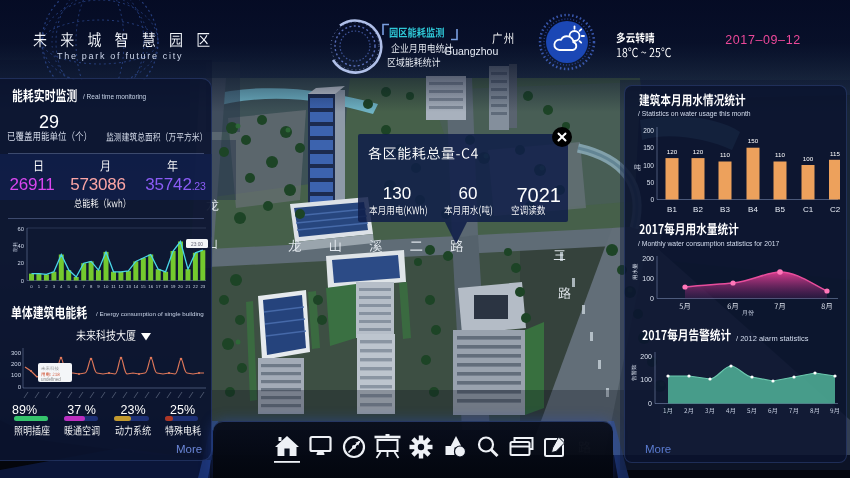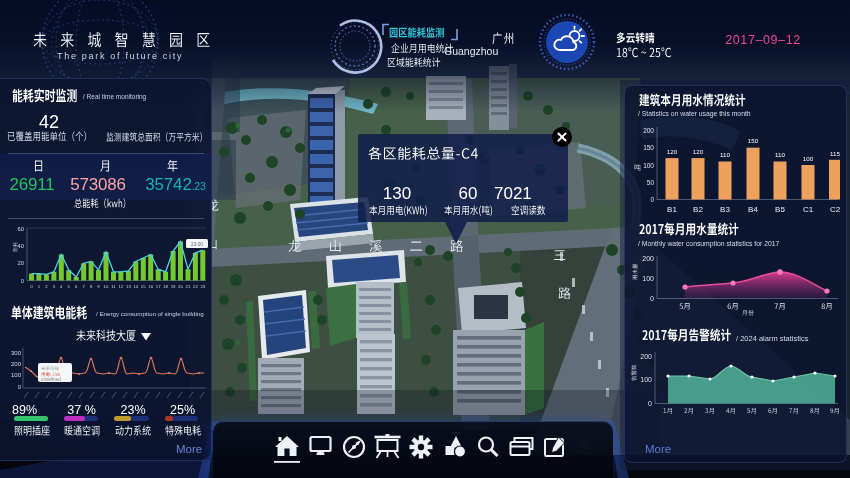--- a/index.html
+++ b/index.html
@@ -379,21 +379,21 @@
     border:1px solid rgba(80,110,190,0.30);border-left:none;border-radius:0 10px 10px 0;"></div>
 
   <div class="abs" style="left:12.0px;top:86.5px;">
       <svg width="66" height="19" style="display:block;overflow:visible;">
         <path d="M350 390V337H201V390ZM90 488V-88H201V101H350V34C350 22 347 19 334 19C321 18 282 17 246 19C261 -9 279 -56 285 -87C345 -87 391 -86 425 -67C459 -50 469 -20 469 32V488ZM201 248H350V190H201ZM848 787C800 759 733 728 665 702V846H547V544C547 434 575 400 692 400C716 400 805 400 830 400C922 400 954 436 967 565C934 572 886 590 862 609C858 520 851 505 819 505C798 505 725 505 709 505C671 505 665 510 665 545V605C753 630 847 663 924 700ZM855 337C807 305 738 271 667 243V378H548V62C548 -48 578 -83 695 -83C719 -83 811 -83 836 -83C932 -83 964 -43 977 98C944 106 896 124 871 143C866 40 860 22 825 22C804 22 729 22 712 22C674 22 667 27 667 63V143C758 171 857 207 934 249ZM87 536C113 546 153 553 394 574C401 556 407 539 411 524L520 567C503 630 453 720 406 788L304 750C321 724 338 694 353 664L206 654C245 703 285 762 314 819L186 852C158 779 111 707 95 688C79 667 63 652 47 648C61 617 81 561 87 536Z M1196 850V750H1052V649H1196V585H1069V485H1196V418H1038V315H1168C1130 246 1074 176 1021 132C1038 103 1063 54 1073 22C1117 60 1159 118 1196 180V-88H1307V187C1335 148 1363 107 1380 79L1455 170C1436 193 1369 270 1326 315H1450V418H1307V485H1408V585H1307V649H1427V750H1307V850ZM1820 849C1734 791 1584 737 1444 702C1458 678 1477 638 1482 612C1526 622 1571 634 1616 647V535L1464 511L1482 403L1616 424V314L1445 288L1461 180L1616 204V79C1616 -41 1642 -76 1744 -76C1763 -76 1830 -76 1850 -76C1938 -76 1967 -27 1977 118C1946 126 1901 146 1876 165C1871 52 1867 25 1840 25C1826 25 1775 25 1764 25C1736 25 1732 33 1732 78V222L1971 259L1956 365L1732 331V443L1933 475L1915 581L1732 553V685C1800 710 1864 738 1918 769Z M2530 66C2658 28 2789 -33 2866 -85L2939 10C2858 59 2716 118 2586 155ZM2232 545C2284 515 2348 467 2376 434L2451 520C2419 554 2354 597 2302 623ZM2130 395C2183 366 2249 321 2279 287L2351 377C2318 409 2251 451 2198 475ZM2077 756V526H2196V644H2801V526H2927V756H2588C2573 790 2551 830 2531 862L2410 825C2422 804 2434 780 2445 756ZM2068 274V174H2392C2334 103 2238 51 2076 15C2101 -11 2131 -57 2143 -88C2364 -34 2478 53 2539 174H2938V274H2575C2600 367 2606 476 2610 601H2483C2479 470 2476 362 2446 274Z M3459 428C3507 355 3572 256 3601 198L3708 260C3675 317 3607 411 3558 480ZM3299 385V203H3178V385ZM3299 490H3178V664H3299ZM3066 771V16H3178V96H3411V771ZM3747 843V665H3448V546H3747V71C3747 51 3739 44 3717 44C3695 44 3621 44 3551 47C3569 13 3588 -41 3593 -74C3693 -75 3764 -72 3808 -53C3853 -34 3869 -2 3869 70V546H3971V665H3869V843Z M4635 520C4696 469 4771 396 4803 349L4902 418C4865 466 4787 535 4727 582ZM4304 848V360H4423V848ZM4106 815V388H4223V815ZM4594 848C4563 706 4505 570 4426 486C4453 469 4503 434 4524 414C4567 465 4605 532 4638 607H4950V716H4680C4692 752 4702 788 4711 825ZM4146 317V41H4044V-66H4959V41H4864V317ZM4258 41V217H4347V41ZM4456 41V217H4546V41ZM4656 41V217H4747V41Z M5305 797V139H5395V711H5568V145H5662V797ZM5846 833V31C5846 16 5841 11 5826 11C5811 11 5764 10 5715 12C5727 -16 5741 -60 5745 -86C5817 -86 5867 -83 5898 -67C5930 -51 5940 -23 5940 31V833ZM5709 758V141H5800V758ZM5066 754C5121 723 5196 677 5231 646L5304 743C5266 773 5190 815 5137 841ZM5028 486C5082 457 5156 412 5192 383L5264 479C5224 507 5148 548 5096 573ZM5045 -18 5153 -79C5194 19 5237 135 5271 243L5174 305C5135 188 5083 61 5045 -18ZM5436 656V273C5436 161 5420 54 5263 -17C5278 -32 5306 -70 5314 -90C5405 -49 5457 9 5487 74C5531 25 5583 -41 5607 -82L5683 -34C5657 9 5601 74 5555 121L5491 83C5517 144 5523 210 5523 272V656Z" transform="translate(0,14.06) scale(0.010875,-0.014500)" fill="#fff"></path>
       </svg>
     </div>
 
   <div class="abs" style="left:83px;top:93px;font-size:6.5px;color:#c9d4e8;white-space:nowrap;">/ Real time monitoring</div>
 
-  <div class="abs" style="left:0;top:112px;width:98px;text-align:center;font-size:18px;color:#fff;">42</div>
+  <div class="abs" style="left:0;top:112px;width:98px;text-align:center;font-size:18px;color:#fff;">29</div>
 
   <div class="abs" style="left:6.5px;top:130.0px;">
       <svg width="86" height="14" style="display:block;overflow:visible;">
         <path d="M93 778V703H747V440H222V605H146V102C146 -22 197 -52 359 -52C397 -52 695 -52 735 -52C900 -52 933 3 952 187C930 191 896 204 876 218C862 57 845 22 736 22C668 22 408 22 355 22C245 22 222 37 222 101V366H747V316H825V778Z M1470 273H1796V232H1470ZM1470 354H1796V313H1470ZM1231 528C1193 470 1114 403 1043 362C1057 350 1077 328 1088 314C1164 360 1247 435 1298 506ZM1115 699V537H1890V699H1650V749H1936V803H1067V749H1344V699ZM1412 749H1579V699H1412ZM1183 649H1344V587H1183ZM1412 649H1579V587H1412ZM1650 649H1819V587H1650ZM1446 537C1414 467 1361 398 1302 350L1321 378L1256 400C1212 323 1121 235 1036 180C1050 169 1069 146 1079 132C1109 152 1140 176 1169 203V-79H1237V270C1256 291 1275 313 1291 335C1306 325 1330 304 1340 293C1362 312 1384 334 1405 358V190H1519C1466 144 1384 103 1298 74C1311 64 1331 44 1341 32C1378 45 1413 61 1447 78C1477 53 1514 31 1555 12C1478 -9 1391 -22 1305 -29C1316 -42 1328 -65 1333 -81C1438 -70 1543 -51 1635 -19C1723 -49 1825 -68 1927 -77C1934 -61 1950 -38 1963 -24C1876 -18 1790 -6 1712 12C1774 42 1826 81 1862 130L1822 153L1809 150H1556C1571 163 1585 176 1598 190H1862V395H1435L1460 430H1918V483H1493L1511 519ZM1757 103C1724 76 1681 54 1631 36C1577 54 1530 76 1496 103Z M2153 273V15H2045V-52H2956V15H2852V273ZM2223 15V208H2361V15ZM2431 15V208H2569V15ZM2639 15V208H2779V15ZM2684 842C2667 803 2640 750 2614 710H2352L2389 725C2376 757 2347 805 2317 840L2252 818C2276 786 2300 742 2314 710H2109V649H2461V562H2159V503H2461V410H2069V349H2933V410H2538V503H2846V562H2538V649H2889V710H2692C2714 743 2737 782 2758 821Z M3153 770V407C3153 266 3143 89 3032 -36C3049 -45 3079 -70 3090 -85C3167 0 3201 115 3216 227H3467V-71H3543V227H3813V22C3813 4 3806 -2 3786 -3C3767 -4 3699 -5 3629 -2C3639 -22 3651 -55 3655 -74C3749 -75 3807 -74 3841 -62C3875 -50 3887 -27 3887 22V770ZM3227 698H3467V537H3227ZM3813 698V537H3543V698ZM3227 466H3467V298H3223C3226 336 3227 373 3227 407ZM3813 466V298H3543V466Z M4383 420V334H4170V420ZM4100 484V-79H4170V125H4383V8C4383 -5 4380 -9 4367 -9C4352 -10 4310 -10 4263 -8C4273 -28 4284 -57 4288 -77C4351 -77 4394 -76 4422 -65C4449 -53 4457 -32 4457 7V484ZM4170 275H4383V184H4170ZM4858 765C4801 735 4711 699 4625 670V838H4551V506C4551 424 4576 401 4672 401C4692 401 4822 401 4844 401C4923 401 4946 434 4954 556C4933 561 4903 572 4888 585C4883 486 4876 469 4837 469C4809 469 4699 469 4678 469C4633 469 4625 475 4625 507V609C4722 637 4829 673 4908 709ZM4870 319C4812 282 4716 243 4625 213V373H4551V35C4551 -49 4577 -71 4674 -71C4695 -71 4827 -71 4849 -71C4933 -71 4954 -35 4963 99C4943 104 4913 116 4896 128C4892 15 4884 -4 4843 -4C4814 -4 4703 -4 4681 -4C4634 -4 4625 2 4625 34V151C4726 179 4841 218 4919 263ZM4084 553C4105 562 4140 567 4414 586C4423 567 4431 549 4437 533L4502 563C4481 623 4425 713 4373 780L4312 756C4337 722 4362 682 4384 643L4164 631C4207 684 4252 751 4287 818L4209 842C4177 764 4122 685 4105 664C4088 643 4073 628 4058 625C4067 605 4080 569 4084 553Z M5221 437H5459V329H5221ZM5536 437H5785V329H5536ZM5221 603H5459V497H5221ZM5536 603H5785V497H5536ZM5709 836C5686 785 5645 715 5609 667H5366L5407 687C5387 729 5340 791 5299 836L5236 806C5272 764 5311 707 5333 667H5148V265H5459V170H5054V100H5459V-79H5536V100H5949V170H5536V265H5861V667H5693C5725 709 5760 761 5790 809Z M6369 658V585H6914V658ZM6435 509C6465 370 6495 185 6503 80L6577 102C6567 204 6536 384 6503 525ZM6570 828C6589 778 6609 712 6617 669L6692 691C6682 734 6660 797 6641 847ZM6326 34V-38H6955V34H6748C6785 168 6826 365 6853 519L6774 532C6756 382 6716 169 6678 34ZM6286 836C6230 684 6136 534 6038 437C6051 420 6073 381 6081 363C6115 398 6148 439 6180 484V-78H6255V601C6294 669 6329 742 6357 815Z M7695 380C7695 185 7774 26 7894 -96L7954 -65C7839 54 7768 202 7768 380C7768 558 7839 706 7954 825L7894 856C7774 734 7695 575 7695 380Z M8460 546V-79H8538V546ZM8506 841C8406 674 8224 528 8035 446C8056 428 8078 399 8091 377C8245 452 8393 568 8501 706C8634 550 8766 454 8914 376C8926 400 8949 428 8969 444C8815 519 8673 613 8545 766L8573 810Z M9305 380C9305 575 9226 734 9106 856L9046 825C9161 706 9232 558 9232 380C9232 202 9161 54 9046 -65L9106 -96C9226 26 9305 185 9305 380Z" transform="translate(0,10.19) scale(0.008505,-0.010500)" fill="#dde4f2"></path>
       </svg>
     </div>
 
 
   <div class="abs" style="left:106.3px;top:130.5px;">
       <svg width="102" height="13" style="display:block;overflow:visible;">
@@ -404,37 +404,37 @@
   <div class="abs" style="left:8px;top:153px;width:196px;height:1px;background:rgba(150,170,220,0.35);"></div>
 
   <div class="abs" style="left:0;top:154px;width:212px;height:46px;background:rgba(18,34,88,0.55);"></div>
 
   <div class="abs" style="left:32.5px;top:157.5px;">
       <svg width="12" height="17" style="display:block;overflow:visible;">
         <path d="M253 352H752V71H253ZM253 426V697H752V426ZM176 772V-69H253V-4H752V-64H832V772Z" transform="translate(0,12.61) scale(0.011050,-0.013000)" fill="#fff"></path>
       </svg>
     </div>
 
-  <div class="abs" style="left:0;top:175px;width:64px;text-align:center;font-size:17px;letter-spacing:-0.2px;color:#22c55e;">26911</div>
+  <div class="abs" style="left:0;top:175px;width:64px;text-align:center;font-size:17px;letter-spacing:-0.2px;color:#d946ef;">26911</div>
 
   <div class="abs" style="left:99.5px;top:157.5px;">
       <svg width="12" height="17" style="display:block;overflow:visible;">
         <path d="M207 787V479C207 318 191 115 29 -27C46 -37 75 -65 86 -81C184 5 234 118 259 232H742V32C742 10 735 3 711 2C688 1 607 0 524 3C537 -18 551 -53 556 -76C663 -76 730 -75 769 -61C806 -48 821 -23 821 31V787ZM283 714H742V546H283ZM283 475H742V305H272C280 364 283 422 283 475Z" transform="translate(0,12.61) scale(0.011050,-0.013000)" fill="#fff"></path>
       </svg>
     </div>
 
   <div class="abs" style="left:62px;top:175px;width:72px;text-align:center;font-size:17px;letter-spacing:-0.2px;color:#fca5a5;">573086</div>
 
   <div class="abs" style="left:166.5px;top:157.5px;">
       <svg width="12" height="17" style="display:block;overflow:visible;">
         <path d="M48 223V151H512V-80H589V151H954V223H589V422H884V493H589V647H907V719H307C324 753 339 788 353 824L277 844C229 708 146 578 50 496C69 485 101 460 115 448C169 500 222 569 268 647H512V493H213V223ZM288 223V422H512V223Z" transform="translate(0,12.61) scale(0.011050,-0.013000)" fill="#fff"></path>
       </svg>
     </div>
 
-  <div class="abs" style="left:140px;top:175px;width:71px;text-align:center;font-size:17px;letter-spacing:-0.2px;color:#14b8a6;white-space:nowrap;">35742<span style="font-size:10.5px;">.23</span></div>
+  <div class="abs" style="left:140px;top:175px;width:71px;text-align:center;font-size:17px;letter-spacing:-0.2px;color:#8b5cf6;white-space:nowrap;">35742<span style="font-size:10.5px;">.23</span></div>
 
   <div class="abs" style="left:73.5px;top:196.5px;">
       <svg width="58" height="14" style="display:block;overflow:visible;">
         <path d="M759 214C816 145 875 52 897 -10L958 28C936 91 875 180 816 247ZM412 269C478 224 554 153 591 104L647 152C609 199 532 267 465 311ZM281 241V34C281 -47 312 -69 431 -69C455 -69 630 -69 656 -69C748 -69 773 -41 784 74C762 78 730 90 713 101C707 13 700 -1 650 -1C611 -1 464 -1 435 -1C371 -1 360 5 360 35V241ZM137 225C119 148 84 60 43 9L112 -24C157 36 190 130 208 212ZM265 567H737V391H265ZM186 638V319H820V638H657C692 689 729 751 761 808L684 839C658 779 614 696 575 638H370L429 668C411 715 365 784 321 836L257 806C299 755 341 685 358 638Z M1383 420V334H1170V420ZM1100 484V-79H1170V125H1383V8C1383 -5 1380 -9 1367 -9C1352 -10 1310 -10 1263 -8C1273 -28 1284 -57 1288 -77C1351 -77 1394 -76 1422 -65C1449 -53 1457 -32 1457 7V484ZM1170 275H1383V184H1170ZM1858 765C1801 735 1711 699 1625 670V838H1551V506C1551 424 1576 401 1672 401C1692 401 1822 401 1844 401C1923 401 1946 434 1954 556C1933 561 1903 572 1888 585C1883 486 1876 469 1837 469C1809 469 1699 469 1678 469C1633 469 1625 475 1625 507V609C1722 637 1829 673 1908 709ZM1870 319C1812 282 1716 243 1625 213V373H1551V35C1551 -49 1577 -71 1674 -71C1695 -71 1827 -71 1849 -71C1933 -71 1954 -35 1963 99C1943 104 1913 116 1896 128C1892 15 1884 -4 1843 -4C1814 -4 1703 -4 1681 -4C1634 -4 1625 2 1625 34V151C1726 179 1841 218 1919 263ZM1084 553C1105 562 1140 567 1414 586C1423 567 1431 549 1437 533L1502 563C1481 623 1425 713 1373 780L1312 756C1337 722 1362 682 1384 643L1164 631C1207 684 1252 751 1287 818L1209 842C1177 764 1122 685 1105 664C1088 643 1073 628 1058 625C1067 605 1080 569 1084 553Z M2218 840V733H2062V667H2218V568H2082V503H2218V401H2046V334H2194C2154 249 2091 158 2034 107C2046 90 2062 60 2070 40C2122 90 2176 172 2218 255V-79H2288V254C2326 205 2370 144 2390 111L2438 171C2418 196 2340 289 2300 334H2444V401H2288V503H2406V568H2288V667H2424V733H2288V840ZM2835 836C2750 776 2590 717 2447 676C2457 661 2469 636 2473 620C2523 634 2575 649 2626 666V519L2461 493L2472 425L2626 450V294L2439 266L2450 198L2626 225V51C2626 -40 2648 -65 2732 -65C2748 -65 2847 -65 2865 -65C2941 -65 2959 -21 2967 115C2947 120 2919 132 2902 146C2898 27 2893 -1 2860 -1C2839 -1 2758 -1 2742 -1C2705 -1 2699 7 2699 50V236L2962 276L2952 343L2699 305V462L2925 498L2914 564L2699 530V692C2774 720 2843 751 2898 786Z M3695 380C3695 185 3774 26 3894 -96L3954 -65C3839 54 3768 202 3768 380C3768 558 3839 706 3954 825L3894 856C3774 734 3695 575 3695 380Z M4092 0H4182V143L4284 262L4443 0H4542L4337 324L4518 543H4416L4186 257H4182V796H4092Z M4730 0H4836L4913 291C4927 343 4938 394 4950 449H4955C4968 394 4978 344 4992 293L5070 0H5181L5328 543H5240L5161 229C5149 177 5139 128 5128 78H5123C5110 128 5098 177 5085 229L5000 543H4911L4826 229C4813 177 4801 128 4790 78H4785C4774 128 4764 177 4753 229L4672 543H4579Z M5446 0H5538V394C5592 449 5630 477 5686 477C5758 477 5789 434 5789 332V0H5880V344C5880 482 5828 557 5714 557C5640 557 5584 516 5534 466L5538 578V796H5446Z M6266 380C6266 575 6187 734 6067 856L6007 825C6122 706 6193 558 6193 380C6193 202 6122 54 6007 -65L6067 -96C6187 26 6266 185 6266 380Z" transform="translate(0,10.19) scale(0.008190,-0.010500)" fill="#fff"></path>
       </svg>
     </div>
 
   <div class="abs" style="left:8px;top:218px;width:196px;height:1px;background:rgba(150,170,220,0.35);"></div>
 
   <svg class="abs" width="202" height="90" style="left:8px;top:222px;">
@@ -719,21 +719,21 @@
       <path d="M280 -13C417 -13 509 70 509 176C509 277 450 332 386 369V374C429 408 483 474 483 551C483 664 407 744 282 744C168 744 81 669 81 558C81 481 127 426 180 389V385C113 349 46 280 46 182C46 69 144 -13 280 -13ZM330 398C243 432 164 471 164 558C164 629 213 676 281 676C359 676 405 619 405 546C405 492 379 442 330 398ZM281 55C193 55 127 112 127 190C127 260 169 318 228 356C332 314 422 278 422 179C422 106 366 55 281 55Z M762 787V479C762 318 746 115 584 -27C601 -37 630 -65 641 -81C739 5 789 118 814 232H1297V32C1297 10 1290 3 1266 2C1243 1 1162 0 1079 3C1092 -18 1106 -53 1111 -76C1218 -76 1285 -75 1324 -61C1361 -48 1376 -23 1376 31V787ZM838 714H1297V546H838ZM838 475H1297V305H827C835 364 838 422 838 475Z" transform="translate(197.17,57.00) scale(0.007500,-0.007500)" fill="#e8edf6"></path>
       <path d="M207 787V479C207 318 191 115 29 -27C46 -37 75 -65 86 -81C184 5 234 118 259 232H742V32C742 10 735 3 711 2C688 1 607 0 524 3C537 -18 551 -53 556 -76C663 -76 730 -75 769 -61C806 -48 821 -23 821 31V787ZM283 714H742V546H283ZM283 475H742V305H272C280 364 283 422 283 475Z M1754 820 1686 807C1731 612 1797 491 1920 386C1931 409 1953 434 1972 449C1859 539 1796 643 1754 820ZM1259 836C1209 685 1124 535 1033 437C1047 420 1069 381 1077 363C1106 396 1134 433 1161 474V-80H1236V600C1272 669 1304 742 1330 815ZM1503 814C1463 659 1387 526 1282 443C1297 428 1321 394 1330 377C1353 396 1375 418 1395 442V378H1523C1502 183 1442 50 1302 -26C1318 -39 1344 -67 1354 -81C1503 10 1572 156 1597 378H1776C1764 126 1749 30 1728 7C1718 -5 1710 -7 1693 -7C1676 -7 1633 -6 1588 -2C1599 -21 1608 -50 1609 -72C1655 -74 1700 -74 1726 -72C1754 -69 1774 -62 1792 -39C1823 -3 1837 106 1851 414C1852 424 1852 448 1852 448H1400C1479 541 1539 662 1577 798Z" transform="translate(118.00,63.00) scale(0.006000,-0.006000)" fill="#cdd6e8"></path>
   </svg>
 
   <div class="abs" style="left:642.0px;top:327.0px;">
       <svg width="90" height="17" style="display:block;overflow:visible;">
         <path d="M43 0H539V124H379C344 124 295 120 257 115C392 248 504 392 504 526C504 664 411 754 271 754C170 754 104 715 35 641L117 562C154 603 198 638 252 638C323 638 363 592 363 519C363 404 245 265 43 85Z M885 -14C1036 -14 1136 118 1136 374C1136 628 1036 754 885 754C734 754 634 629 634 374C634 118 734 -14 885 -14ZM885 101C821 101 773 165 773 374C773 580 821 641 885 641C949 641 996 580 996 374C996 165 949 101 885 101Z M1262 0H1707V120H1568V741H1459C1412 711 1362 692 1287 679V587H1422V120H1262Z M1956 0H2104C2117 289 2140 441 2312 651V741H1820V617H2153C2012 421 1969 257 1956 0Z M3068 470 3065 360H2945L2979 394C2953 418 2909 447 2865 470ZM2395 364V257H2534C2522 178 2509 103 2497 44H2560L3039 43C3035 30 3031 20 3027 15C3017 1 3008 -1 2991 -1C2970 -2 2931 -1 2886 3C2901 -23 2913 -63 2914 -89C2966 -92 3016 -92 3049 -87C3083 -82 3110 -72 3132 -39C3143 -24 3152 1 3159 43H3283V148H3171L3178 257H3327V364H3183L3188 522C3188 537 3189 575 3189 575H2595C2613 599 2630 625 2647 652H3289V759H2709L2739 821L2619 856C2568 732 2480 604 2388 527C2418 511 2471 477 2496 457C2520 482 2545 510 2570 542C2564 485 2557 425 2549 364ZM2750 430C2789 412 2832 385 2866 360H2668L2681 470H2791ZM3053 148H2936L2969 182C2943 207 2898 236 2854 261H3061ZM2737 223C2777 203 2822 175 2857 148H2638L2654 261H2776Z M3547 802V472C3547 319 3534 126 3381 -3C3408 -20 3456 -65 3474 -90C3568 -12 3618 98 3644 210H4073V65C4073 44 4066 36 4042 36C4019 36 3936 35 3865 39C3884 6 3908 -52 3915 -87C4019 -87 4089 -85 4137 -64C4183 -44 4201 -9 4201 63V802ZM3671 685H4073V563H3671ZM3671 449H4073V327H3664C3668 369 3670 411 3671 449Z M4581 847C4546 739 4484 628 4411 561C4441 547 4496 516 4521 497C4549 528 4577 567 4604 610H4822V495H4418V384H5303V495H4949V610H5242V720H4949V850H4822V720H4662C4677 752 4690 785 4701 818ZM4533 312V-93H4656V-44H5078V-90H5206V312ZM4656 67V202H5078V67Z M5539 196V137H6188V196ZM5539 284V224H6188V284ZM5527 110V-88H5640V-59H6085V-88H6203V110ZM5640 2V49H6085V2ZM5780 420 5797 387H5419V312H6303V387H5920C5911 407 5898 430 5886 448ZM5493 721C5473 675 5437 624 5382 585C5401 572 5431 543 5445 523L5469 544V427H5549V452H5680C5683 440 5685 428 5685 418C5716 417 5746 418 5763 420C5785 423 5802 429 5817 448C5835 468 5843 517 5850 626C5872 611 5899 590 5912 576C5928 590 5944 606 5959 624C5976 597 5996 572 6018 550C5978 526 5930 509 5876 496C5894 477 5922 435 5932 414C5992 433 6046 457 6091 487C6143 452 6203 425 6271 408C6284 435 6312 475 6335 497C6272 508 6216 528 6168 554C6201 591 6227 636 6245 689H6312V769H6051C6061 789 6069 809 6076 830L5982 852C5957 773 5911 701 5852 650V655C5853 667 5853 690 5853 690H5574L5581 706L5546 712H5610V741H5691V712H5791V741H5889V811H5791V847H5691V811H5610V847H5512V811H5410V741H5512V718ZM6140 689C6128 658 6111 631 6090 607C6062 631 6039 659 6021 689ZM5751 628C5746 546 5740 513 5732 501C5726 494 5720 493 5711 493H5703V603H5523L5540 628ZM5549 548H5622V506H5549Z M7041 345V62C7041 -39 7062 -73 7152 -73C7168 -73 7204 -73 7221 -73C7298 -73 7324 -28 7333 130C7303 138 7255 157 7232 178C7229 50 7225 28 7209 28C7202 28 7181 28 7175 28C7161 28 7159 31 7159 63V345ZM6852 344C6846 174 6833 68 6680 4C6706 -18 6739 -65 6753 -95C6936 -11 6962 133 6970 344ZM6394 68 6422 -50C6519 -13 6642 35 6755 82L6733 184C6608 139 6479 93 6394 68ZM6940 826C6954 793 6970 751 6980 719H6757V612H6914C6873 557 6824 495 6806 477C6783 457 6754 448 6732 443C6743 418 6763 357 6768 328C6801 343 6851 350 7192 386C7206 359 7218 335 7226 314L7327 367C7300 430 7236 524 7183 594L7091 548C7107 527 7123 503 7138 478L6941 461C6977 507 7019 562 7055 612H7316V719H7040L7104 737C7094 767 7072 817 7054 854ZM6421 413C6436 421 6459 427 6538 437C6508 393 6482 360 6468 345C6436 308 6415 286 6388 280C6402 250 6421 193 6427 169C6453 186 6495 200 6735 254C6731 280 6731 327 6734 360L6595 332C6658 409 6719 498 6767 585L6662 650C6645 615 6626 579 6607 546L6534 540C6590 618 6643 714 6680 803L6558 859C6524 745 6460 623 6439 592C6417 560 6400 539 6378 533C6393 499 6414 438 6421 413Z M7475 762C7532 715 7606 648 7640 604L7721 691C7685 734 7607 797 7552 840ZM7398 541V422H7544V120C7544 75 7512 42 7489 27C7509 1 7539 -54 7548 -85C7567 -60 7604 -32 7806 115C7794 140 7775 191 7768 226L7666 154V541ZM7967 845V534H7727V409H7967V-90H8096V409H8327V534H8096V845Z" transform="translate(0,13.09) scale(0.010665,-0.013500)" fill="#fff"></path>
       </svg>
     </div>
 
-  <div class="abs" style="left:736px;top:334px;font-size:7.5px;color:#d3dcee;white-space:nowrap;">/ 2024 alarm statistics</div>
+  <div class="abs" style="left:736px;top:334px;font-size:7.5px;color:#d3dcee;white-space:nowrap;">/ 2012 alarm statistics</div>
 
   <svg class="abs" width="216" height="74" style="left:624px;top:347px;">
     <g stroke="rgba(150,170,210,0.45)" stroke-width="1">
       <line x1="31" y1="5" x2="31" y2="56.5"></line>
         <line x1="31" y1="56.5" x2="214" y2="56.5"></line>
     </g>
     <g fill="#dce3f0" font-size="7" text-anchor="end" font-family="Liberation Sans,sans-serif">
       <text x="28" y="12">200</text>
         <text x="28" y="35">100</text>
         <text x="28" y="59">0</text>
@@ -784,21 +784,21 @@
     </div>
 
   <div class="abs" style="left:434px;top:184px;width:68px;text-align:center;font-size:17px;color:#fff;">60</div>
 
   <div class="abs" style="left:443.6px;top:203.5px;">
       <svg width="50" height="14" style="display:block;overflow:visible;">
         <path d="M460 839V629H65V553H367C294 383 170 221 37 140C55 125 80 98 92 79C237 178 366 357 444 553H460V183H226V107H460V-80H539V107H772V183H539V553H553C629 357 758 177 906 81C920 102 946 131 965 146C826 226 700 384 628 553H937V629H539V839Z M1207 787V479C1207 318 1191 115 1029 -27C1046 -37 1075 -65 1086 -81C1184 5 1234 118 1259 232H1742V32C1742 10 1735 3 1711 2C1688 1 1607 0 1524 3C1537 -18 1551 -53 1556 -76C1663 -76 1730 -75 1769 -61C1806 -48 1821 -23 1821 31V787ZM1283 714H1742V546H1283ZM1283 475H1742V305H1272C1280 364 1283 422 1283 475Z M2153 770V407C2153 266 2143 89 2032 -36C2049 -45 2079 -70 2090 -85C2167 0 2201 115 2216 227H2467V-71H2543V227H2813V22C2813 4 2806 -2 2786 -3C2767 -4 2699 -5 2629 -2C2639 -22 2651 -55 2655 -74C2749 -75 2807 -74 2841 -62C2875 -50 2887 -27 2887 22V770ZM2227 698H2467V537H2227ZM2813 698V537H2543V698ZM2227 466H2467V298H2223C2226 336 2227 373 2227 407ZM2813 466V298H2543V466Z M3071 584V508H3317C3269 310 3166 159 3039 76C3057 65 3087 36 3100 18C3241 118 3358 306 3407 568L3358 587L3344 584ZM3817 652C3768 584 3689 495 3623 433C3592 485 3564 540 3542 596V838H3462V22C3462 5 3456 1 3440 0C3424 -1 3372 -1 3314 1C3326 -22 3339 -59 3343 -81C3420 -81 3469 -79 3500 -65C3530 -52 3542 -28 3542 23V445C3633 264 3763 106 3919 24C3932 46 3957 77 3975 93C3854 149 3745 253 3660 377C3730 436 3819 527 3885 604Z M4239 -196 4295 -171C4209 -29 4168 141 4168 311C4168 480 4209 649 4295 792L4239 818C4147 668 4092 507 4092 311C4092 114 4147 -47 4239 -196Z M4737 544V192H4948V61C4948 -24 4959 -44 4983 -58C5005 -71 5038 -76 5064 -76C5082 -76 5140 -76 5159 -76C5186 -76 5217 -73 5238 -68C5260 -61 5275 -49 5284 -28C5292 -9 5299 40 5300 80C5276 87 5249 99 5230 114C5229 70 5227 36 5223 21C5220 7 5209 0 5199 -3C5189 -5 5171 -6 5153 -6C5131 -6 5095 -6 5078 -6C5063 -6 5051 -4 5039 0C5026 5 5022 24 5022 54V192H5163V136H5235V545H5163V261H5022V631H5288V701H5022V838H4948V701H4701V631H4948V261H4808V544ZM4412 745V90H4481V186H4662V745ZM4481 675H4594V256H4481Z M5437 -196C5529 -47 5584 114 5584 311C5584 507 5529 668 5437 818L5380 792C5466 649 5509 480 5509 311C5509 141 5466 -29 5380 -171Z" transform="translate(0,10.19) scale(0.008610,-0.010500)" fill="#fff"></path>
       </svg>
     </div>
 
-  <div class="abs" style="left:494px;top:184px;width:67px;text-align:left;font-size:17px;color:#fff;">7021</div>
+  <div class="abs" style="left:494px;top:184px;width:67px;text-align:right;font-size:20px;color:#fff;">7021</div>
 
   <div class="abs" style="left:510.8px;top:203.5px;">
       <svg width="35" height="14" style="display:block;overflow:visible;">
         <path d="M564 537C666 484 802 405 869 357L919 415C848 462 710 537 611 587ZM384 590C307 523 203 455 85 413L129 348C246 398 356 474 436 544ZM77 22V-46H927V22H538V275H825V343H182V275H459V22ZM424 824C440 792 459 752 473 718H76V492H150V649H849V517H926V718H565C550 755 524 807 502 846Z M1105 772C1159 726 1226 659 1256 615L1309 668C1277 710 1209 774 1154 818ZM1043 526V454H1184V107C1184 54 1148 15 1128 -1C1142 -12 1166 -37 1175 -52C1188 -35 1212 -15 1345 91C1331 44 1311 0 1283 -39C1298 -47 1327 -68 1338 -79C1436 57 1450 268 1450 422V728H1856V11C1856 -4 1851 -9 1836 -9C1822 -10 1775 -10 1723 -8C1733 -27 1744 -58 1747 -77C1818 -77 1861 -76 1888 -65C1915 -52 1924 -30 1924 10V795H1383V422C1383 327 1380 216 1352 113C1344 128 1335 149 1330 164L1257 108V526ZM1620 698V614H1512V556H1620V454H1490V397H1818V454H1681V556H1793V614H1681V698ZM1512 315V35H1570V81H1781V315ZM1570 259H1723V138H1570Z M2443 452C2496 424 2558 382 2588 351L2624 394C2593 424 2529 464 2478 490ZM2370 361C2424 333 2487 288 2518 256L2554 300C2524 332 2459 374 2406 400ZM2683 105C2765 51 2863 -30 2911 -83L2959 -34C2910 19 2809 96 2728 148ZM2105 768C2159 722 2226 657 2259 615L2310 670C2277 711 2207 773 2153 817ZM2367 593V528H2851C2837 485 2821 441 2807 410L2867 394C2890 442 2916 517 2937 584L2889 596L2877 593H2685V683H2894V747H2685V840H2611V747H2404V683H2611V593ZM2639 489V371C2639 333 2637 293 2626 251H2346V185H2601C2562 108 2484 33 2330 -26C2345 -40 2367 -67 2375 -85C2560 -11 2644 86 2682 185H2946V251H2701C2709 292 2711 331 2711 369V489ZM2040 526V454H2188V89C2188 40 2158 7 2141 -7C2153 -19 2173 -45 2181 -60V-59C2195 -39 2221 -16 2377 113C2368 127 2355 156 2348 176L2258 104V526Z M3443 821C3425 782 3393 723 3368 688L3417 664C3443 697 3477 747 3506 793ZM3088 793C3114 751 3141 696 3150 661L3207 686C3198 722 3171 776 3143 815ZM3410 260C3387 208 3355 164 3317 126C3279 145 3240 164 3203 180C3217 204 3233 231 3247 260ZM3110 153C3159 134 3214 109 3264 83C3200 37 3123 5 3041 -14C3054 -28 3070 -54 3077 -72C3169 -47 3254 -8 3326 50C3359 30 3389 11 3412 -6L3460 43C3437 59 3408 77 3375 95C3428 152 3470 222 3495 309L3454 326L3442 323H3278L3300 375L3233 387C3226 367 3216 345 3206 323H3070V260H3175C3154 220 3131 183 3110 153ZM3257 841V654H3050V592H3234C3186 527 3109 465 3039 435C3054 421 3071 395 3080 378C3141 411 3207 467 3257 526V404H3327V540C3375 505 3436 458 3461 435L3503 489C3479 506 3391 562 3342 592H3531V654H3327V841ZM3629 832C3604 656 3559 488 3481 383C3497 373 3526 349 3538 337C3564 374 3586 418 3606 467C3628 369 3657 278 3694 199C3638 104 3560 31 3451 -22C3465 -37 3486 -67 3493 -83C3595 -28 3672 41 3731 129C3781 44 3843 -24 3921 -71C3933 -52 3955 -26 3972 -12C3888 33 3822 106 3771 198C3824 301 3858 426 3880 576H3948V646H3663C3677 702 3689 761 3698 821ZM3809 576C3793 461 3769 361 3733 276C3695 366 3667 468 3648 576Z" transform="translate(0,10.19) scale(0.008610,-0.010500)" fill="#fff"></path>
       </svg>
     </div>
 
   <div class="abs" style="left:552px;top:127px;width:20px;height:20px;border-radius:50%;background:#000;">
     <svg width="20" height="20">
         <g stroke="#fff" stroke-width="2" stroke-linecap="round">

